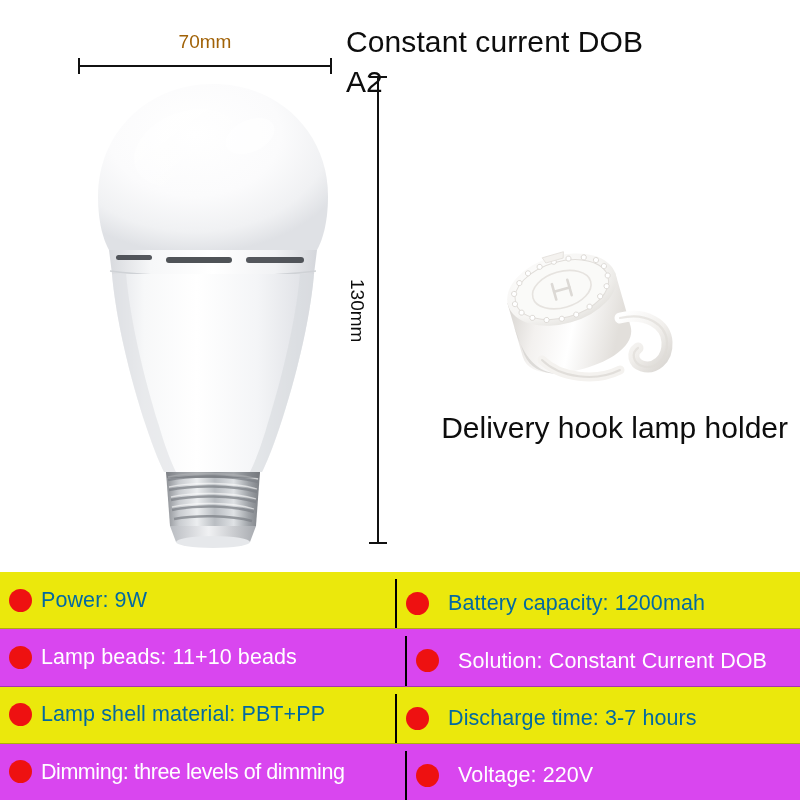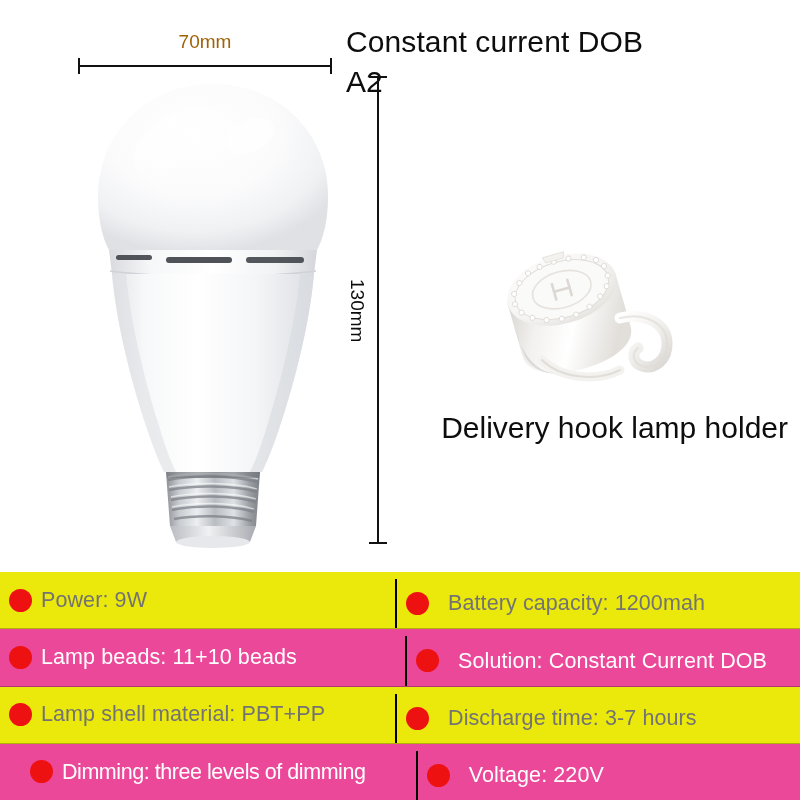--- a/index.html
+++ b/index.html
@@ -137,21 +137,21 @@
     height: 228px;
     display: flex;
     flex-direction: column;
   }
   .spec-row {
     display: flex;
     flex: 1 1 0;
     min-height: 0;
     border-bottom: 1px solid rgba(0,0,0,0.25);
   }
-  .spec-row:last-child { border-bottom: none; padding-left: 21px; }
+  .spec-row:last-child { border-bottom: none; }
 
   .spec-cell {
     position: relative;
     display: flex;
     align-items: center;
     box-sizing: border-box;
     overflow: hidden;
   }
   .spec-cell.left  { width: 395px; padding-left: 9px; }
   .spec-cell.right { width: 405px; padding-left: 9px; border-left: 2px solid #000000; margin-top: 7px; }
@@ -170,22 +170,22 @@
     white-space: nowrap;
     letter-spacing: 0.1px;
   }
   
   .spec-text.tight {
     font-size: 21.5px;
     letter-spacing: -0.45px;
   }
 
   .row-yellow { background: #ebe80c; }
-  .row-blue   { background: #ec4899; gap: 20px; }
-  .txt-dark   { color: #737373; }
+  .row-blue   { background: #d946ef; gap: 20px; }
+  .txt-dark   { color: #0369a1; }
   .txt-light  { color: #ffffff; }
 
   .right-indent { margin-left: 10px; }
 </style>
 </head>
 <body>
 
 <div id="stage">
 
   <div class="headings">

